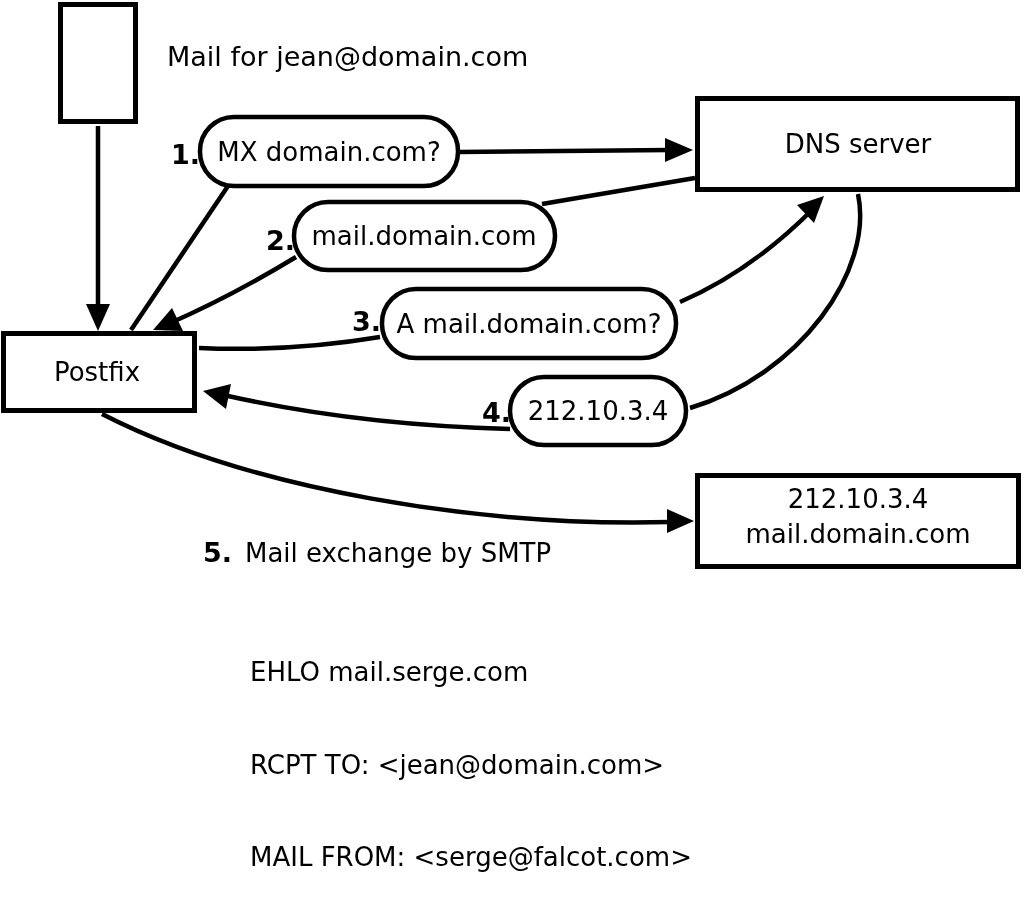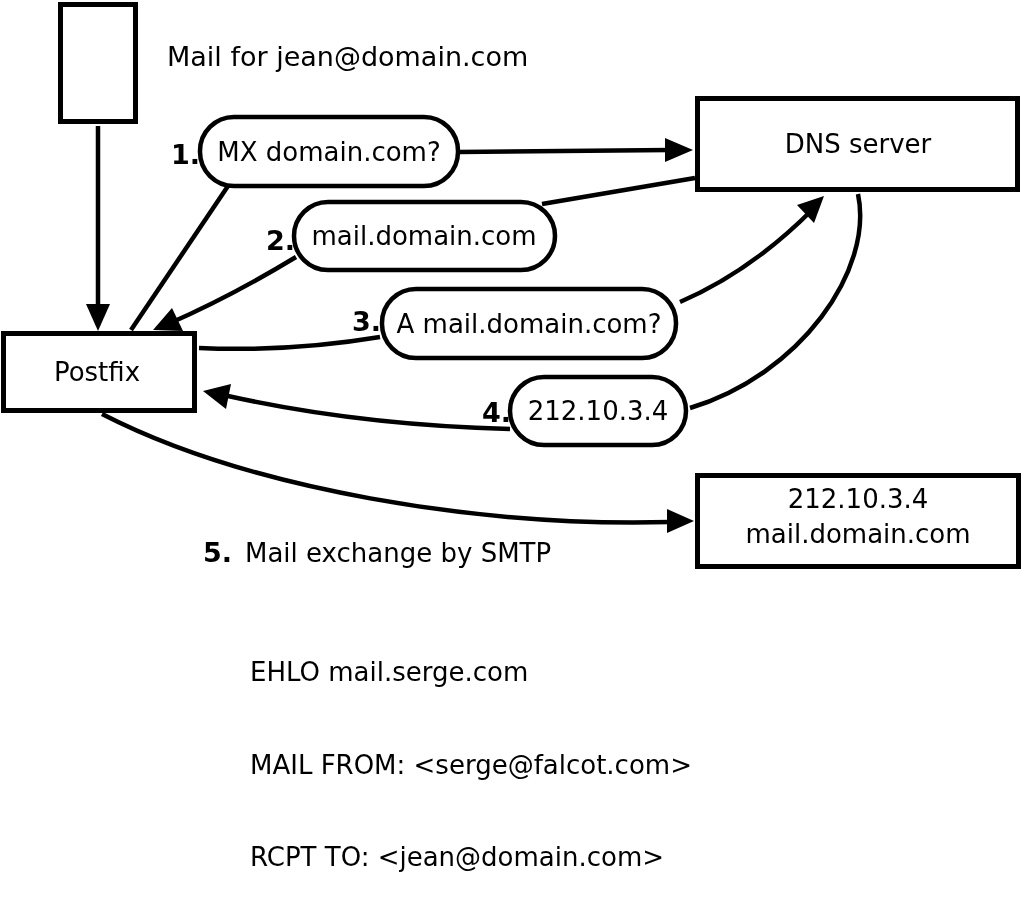--- a/index.html
+++ b/index.html
@@ -111,22 +111,22 @@
 
     <text x="482" y="422" class="step-num">4.</text>
     <text x="598" y="420" text-anchor="middle" class="pill-label">212.10.3.4</text>
 
     <text x="203" y="562" class="step-num">5.</text>
     <text x="245" y="562" class="step-label">Mail exchange by SMTP</text>
   </svg>
 
   <div class="smtp-block">
     <div class="smtp-line">EHLO mail.serge.com</div>
+    <div class="smtp-line">RCPT TO: &lt;jean@domain.com&gt;</div>
     <div class="smtp-line">MAIL FROM: &lt;serge@falcot.com&gt;</div>
-    <div class="smtp-line">RCPT TO: &lt;jean@domain.com&gt;</div>
     
     
     
     
     
     
     
   </div>
 
 </div>

